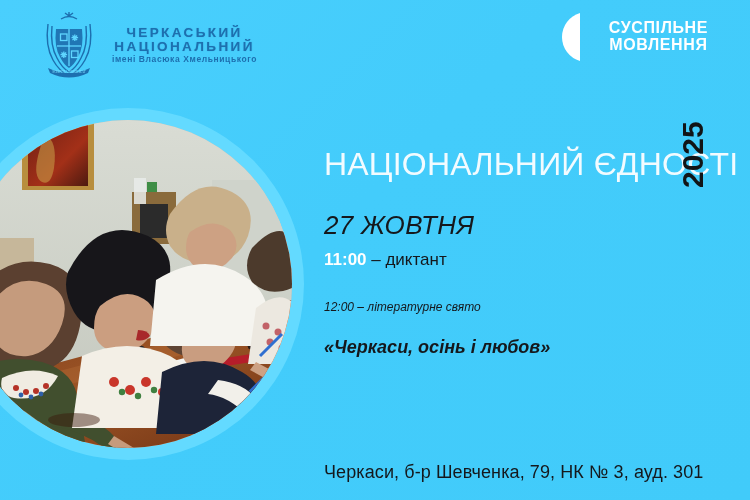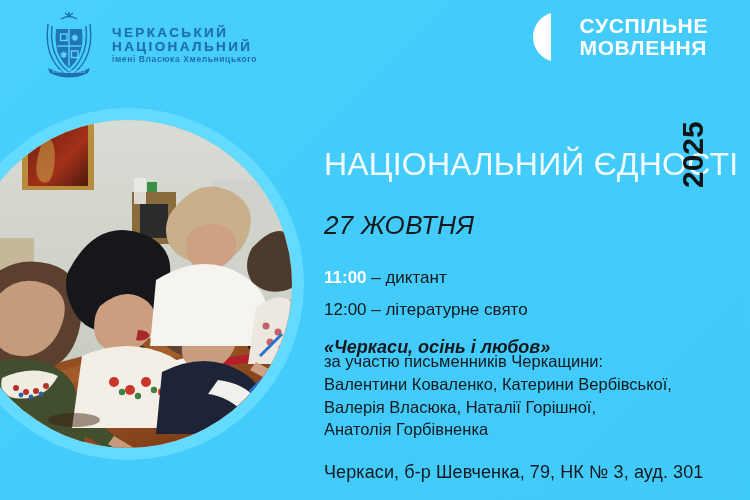--- a/index.html
+++ b/index.html
@@ -6,20 +6,21 @@
   body{
     width:750px;height:500px;overflow:hidden;
     font-family:"Liberation Sans","DejaVu Sans",sans-serif;
     background:#45CEFC;
     position:relative;
   }
   #poster{
     position:absolute;inset:0;
     background:linear-gradient(135deg,#4ACFFD 0%,#43CCFB 45%,#41CBFA 100%);
     overflow:hidden;
+    text-align:center;
   }
 
   
   .uni-logo{
     position:absolute;left:36px;top:10px;
     display:flex;align-items:center;gap:10px;
   }
   .crest{width:66px;height:70px;flex:0 0 auto;display:block;}
   .uni-text{line-height:1.02;}
   .uni-line{
@@ -32,21 +33,21 @@
     margin-top:2px;font-weight:bold;
   }
 
   .susp-logo{
     position:absolute;right:42px;top:12px;
     display:flex;align-items:center;gap:11px;
   }
   .susp-mark{width:32px;height:50px;flex:0 0 auto;}
   .susp-text{line-height:1.04;}
   .susp-line{
-    display:block;color:#ffffff;font-weight:bold;font-size:21px;
+    display:block;color:#ffffff;font-weight:bold;font-size:16px;
     letter-spacing:.6px;text-transform:uppercase;margin-left:16px;
   }
 
   
   .photo-ring{
     position:absolute;left:-48px;top:108px;
     width:352px;height:352px;border-radius:50%;
     background:#63DAFF;
   }
   .photo-circle{
@@ -77,23 +78,23 @@
     color:#111416;font-weight:bold;font-size:30px;letter-spacing:0px;
     white-space:nowrap;
   }
   .year-inner{position:absolute;left:-92px;top:0;}
 
   
   .date-line{
     position:absolute;left:324px;top:210px;
     color:#15181C;font-size:26px;font-weight:400;letter-spacing:.3px;font-style:italic;
   }
-  .sched{position:absolute;left:324px;top:268px;font-size:17px;color:#15181C;}
+  .sched{position:absolute;left:324px;top:250px;font-size:17px;color:#15181C;}
   .sched .t{color:#ffffff;font-weight:bold;}
-  .sched-2{position:absolute;left:324px;top:300px;font-size:17px;color:#15181C;}
+  .sched-2{position:absolute;left:324px;top:300px;font-size:12px;color:#15181C;font-style:italic;}
   .quote{
     position:absolute;left:324px;top:321px;
     font-style:italic;font-weight:bold;font-size:18px;color:#15181C;margin-top:16px;
   }
   .participants{
     position:absolute;left:324px;top:350px;
     font-size:16.5px;color:#15181C;line-height:1.38;
   }
   .participants div{white-space:nowrap;}
   .address{
@@ -256,22 +257,16 @@
   <div class="sched">
     <span class="t">11:00</span><span> – диктант</span>
   </div>
 
   <div class="sched-2">
     <span class="t">12:00</span><span> – літературне свято</span>
   </div>
 
   <div class="quote">«Черкаси, осінь і любов»</div>
 
-  <div class="participants">
-    <div>за участю письменників Черкащини:</div>
-    <div>Валентини Коваленко, Катерини Вербівської,</div>
-    <div>Валерія Власюка, Наталії Горішної,</div>
-    <div>Анатолія Горбівненка</div>
-  </div>
 
   <div class="address">Черкаси, б-р Шевченка, 79, НК № 3, ауд. 301</div>
 
 </div>
 
 </body></html>

